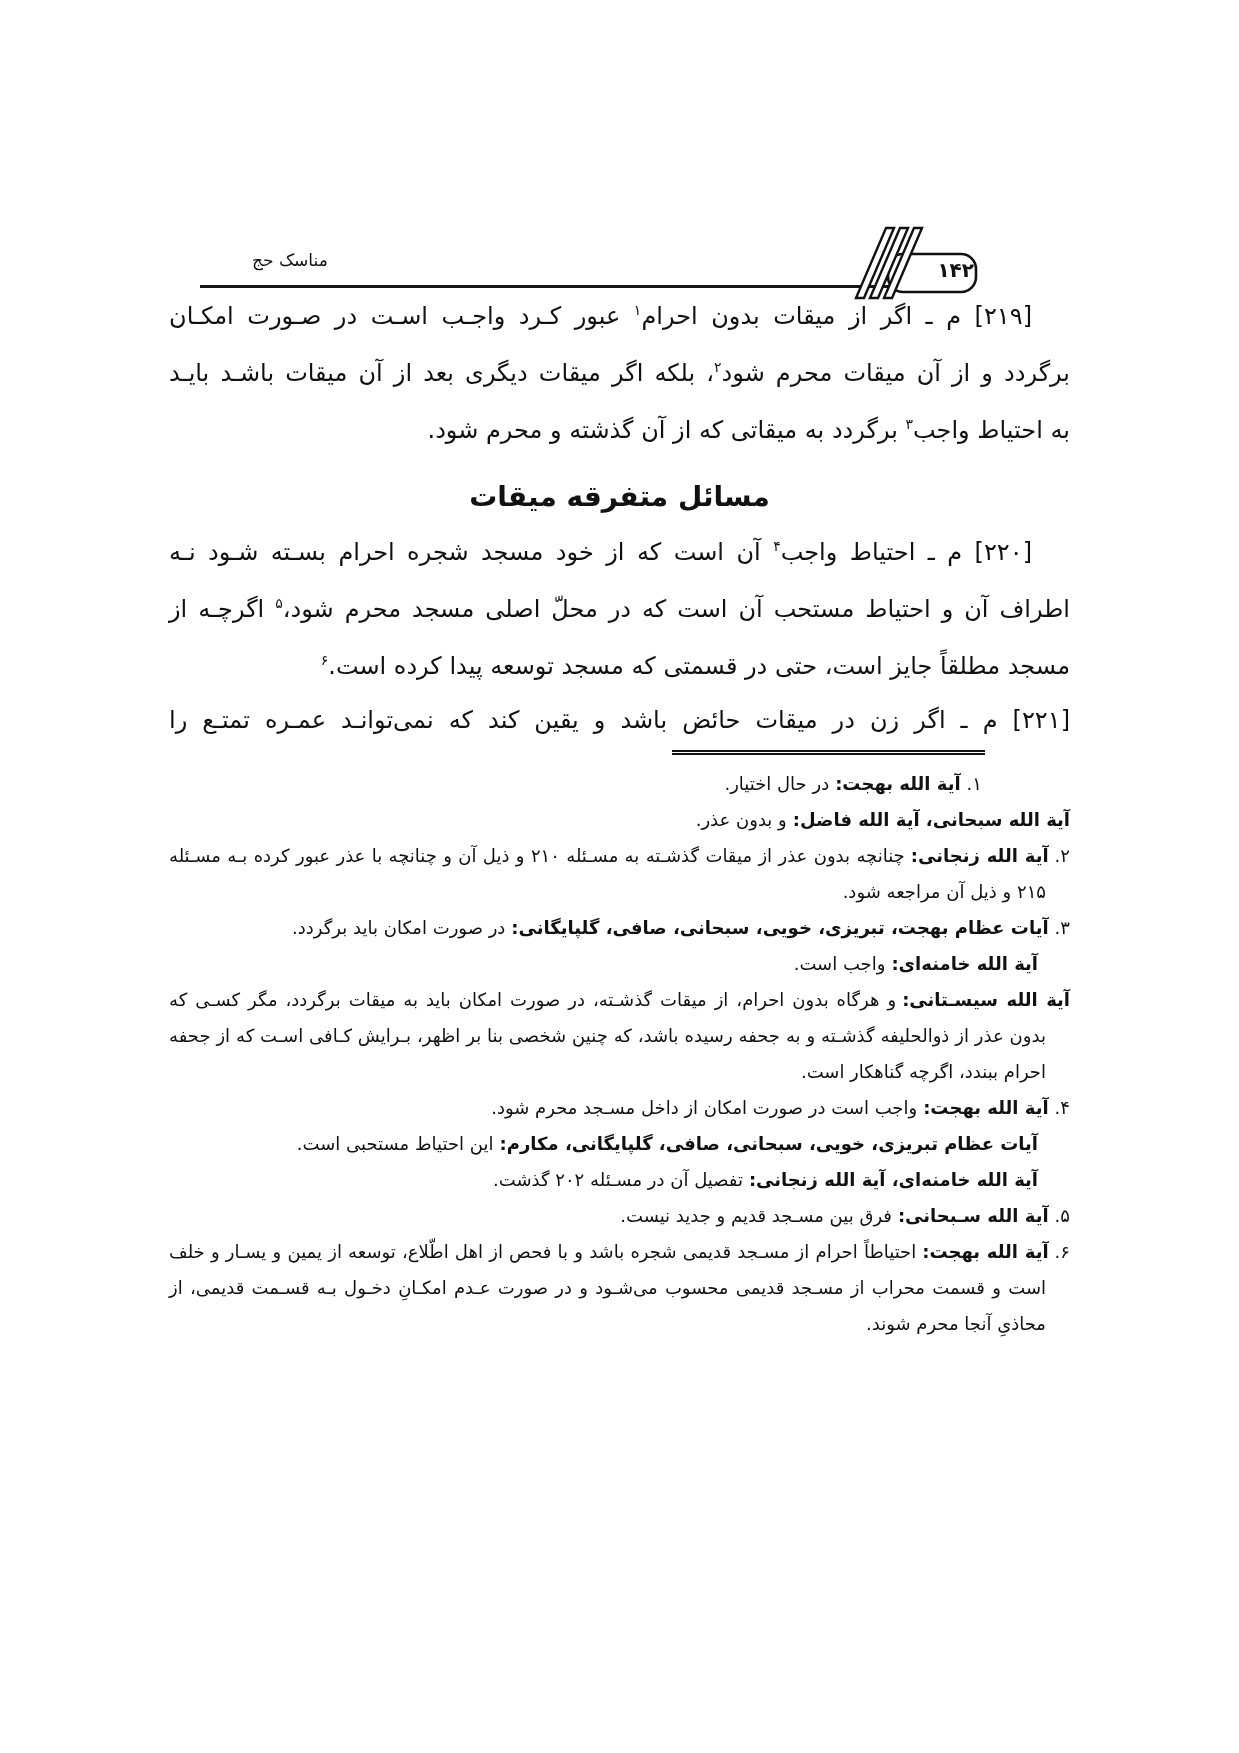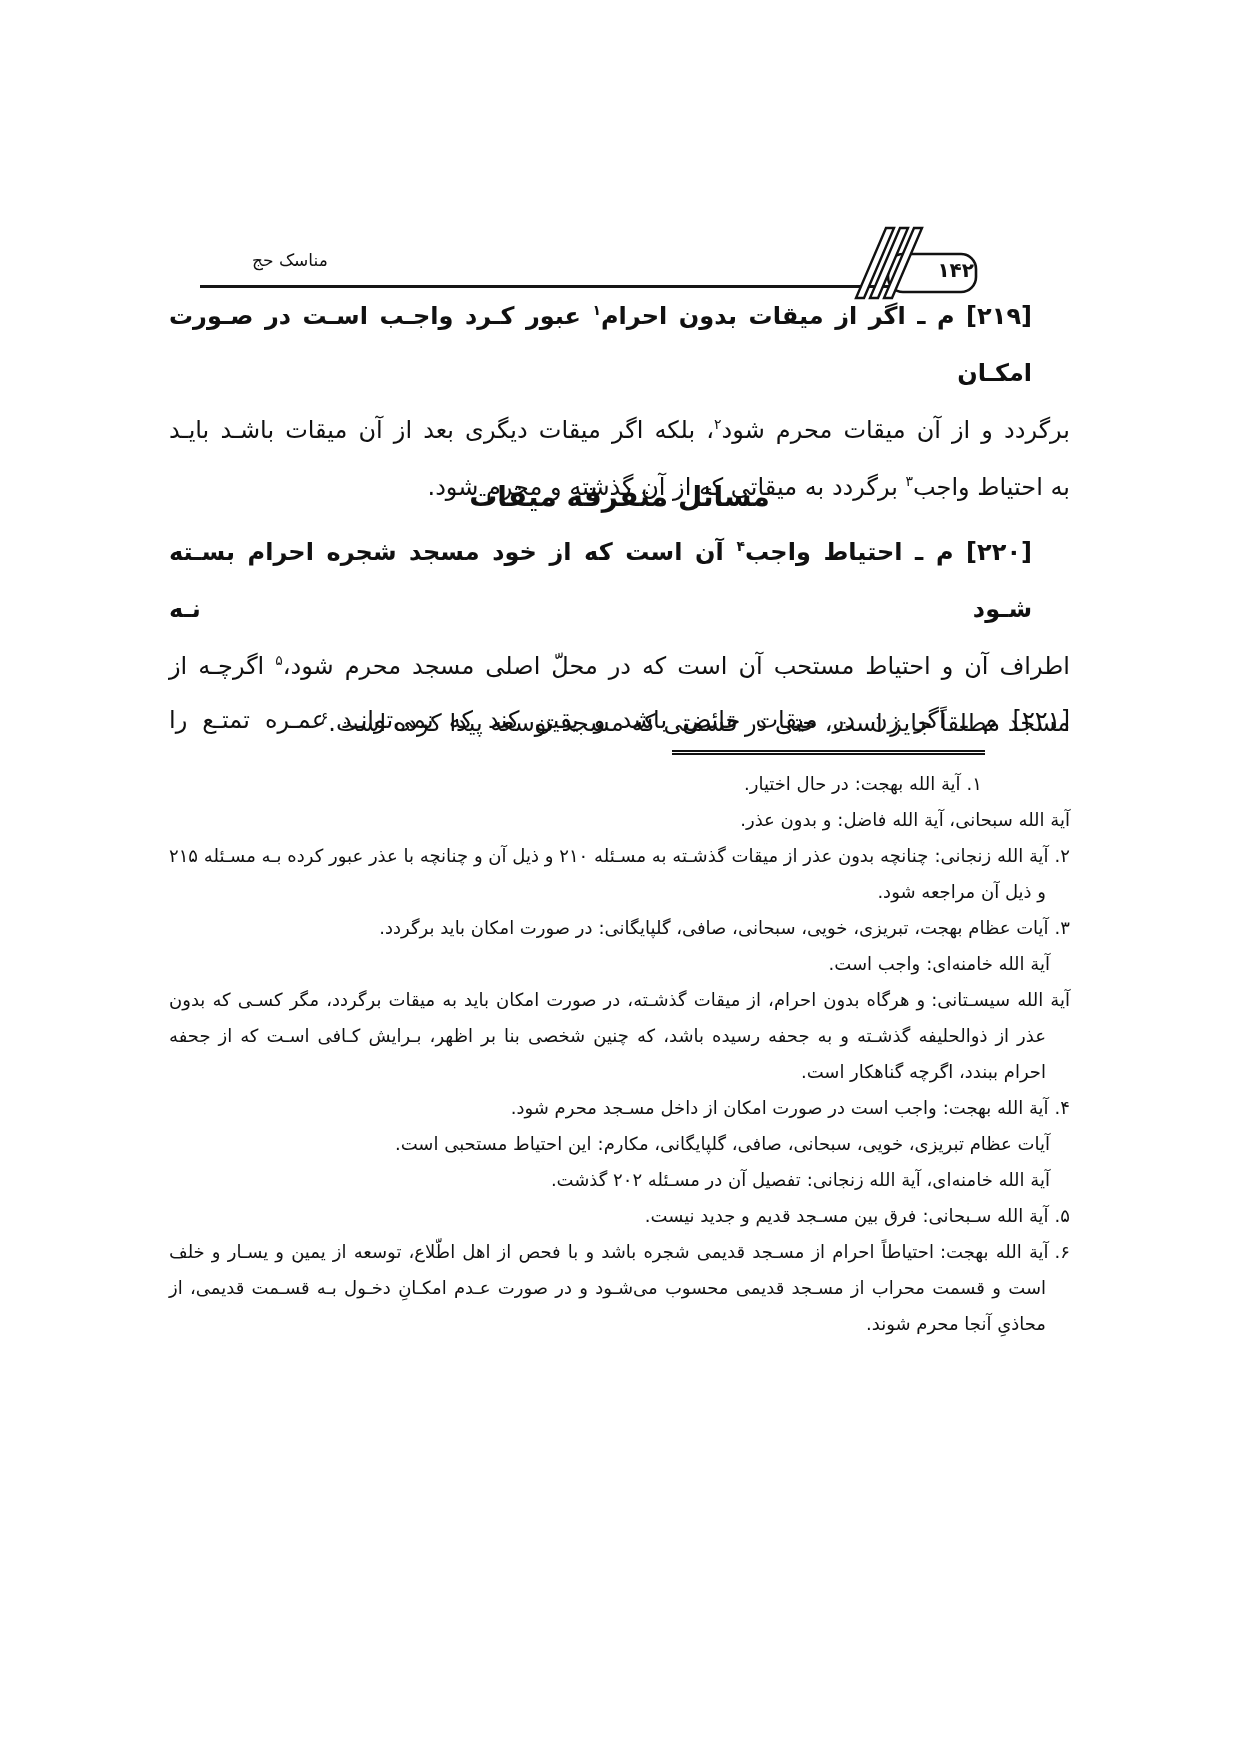--- a/index.html
+++ b/index.html
@@ -20,40 +20,40 @@
     position:absolute;left:52px;top:36px;width:76px;text-align:right;
     font-size:20px;font-weight:bold;direction:rtl;
   }
   
   .block{position:absolute;left:169px;width:901px;direction:rtl;}
   .bodyline{
     font-size:24px;line-height:57px;text-align:justify;text-align-last:justify;
     white-space:normal;
   }
   .bodyline.lastline{text-align:right;text-align-last:right;}
-  .bodyline.indent{padding-right:38px;font-weight:bold;}
+  .bodyline.indent{padding-right:38px;}
   .fref{font-size:14px;vertical-align:9px;line-height:0;}
   #p219{top:288px;}
   #heading{top:468px;text-align:center;font-weight:bold;font-size:28px;line-height:57px;}
   #p220{top:524px;}
   #p221{top:692px;}
   
   .fnsep{
     position:absolute;right:254px;top:750px;width:313px;height:1px;
     border-top:2px solid #111;border-bottom:2px solid #111;background:#fff;
   }
   #footnotes{top:766px;font-size:18px;line-height:36px;}
   .fn-line{text-align:right;text-align-last:right;}
   .fn-line.just{text-align:justify;text-align-last:right;}
   .fn-line.hang{text-indent:-24px;padding-right:24px;}
   .fn-num{margin-left:6px;}
-  .fn-name{font-weight:normal;margin-left:6px;}
+  .fn-name{font-weight:bold;margin-left:6px;}
   .m-a{margin-right:88px;}   
   .m-b{}  
-  .m-s{margin-right:20px;}   
+  .m-s{margin-right:32px;}   
 </style>
 </head>
 <body>
 
 <div class="runhead">مناسک حج</div>
 <div class="hrule"></div>
 
 <div class="ornament">
   <svg width="140" height="80" viewBox="0 0 140 80">
     <rect x="42" y="32" width="88" height="38" rx="15" fill="#ffffff" stroke="#111" stroke-width="2.6"></rect>

